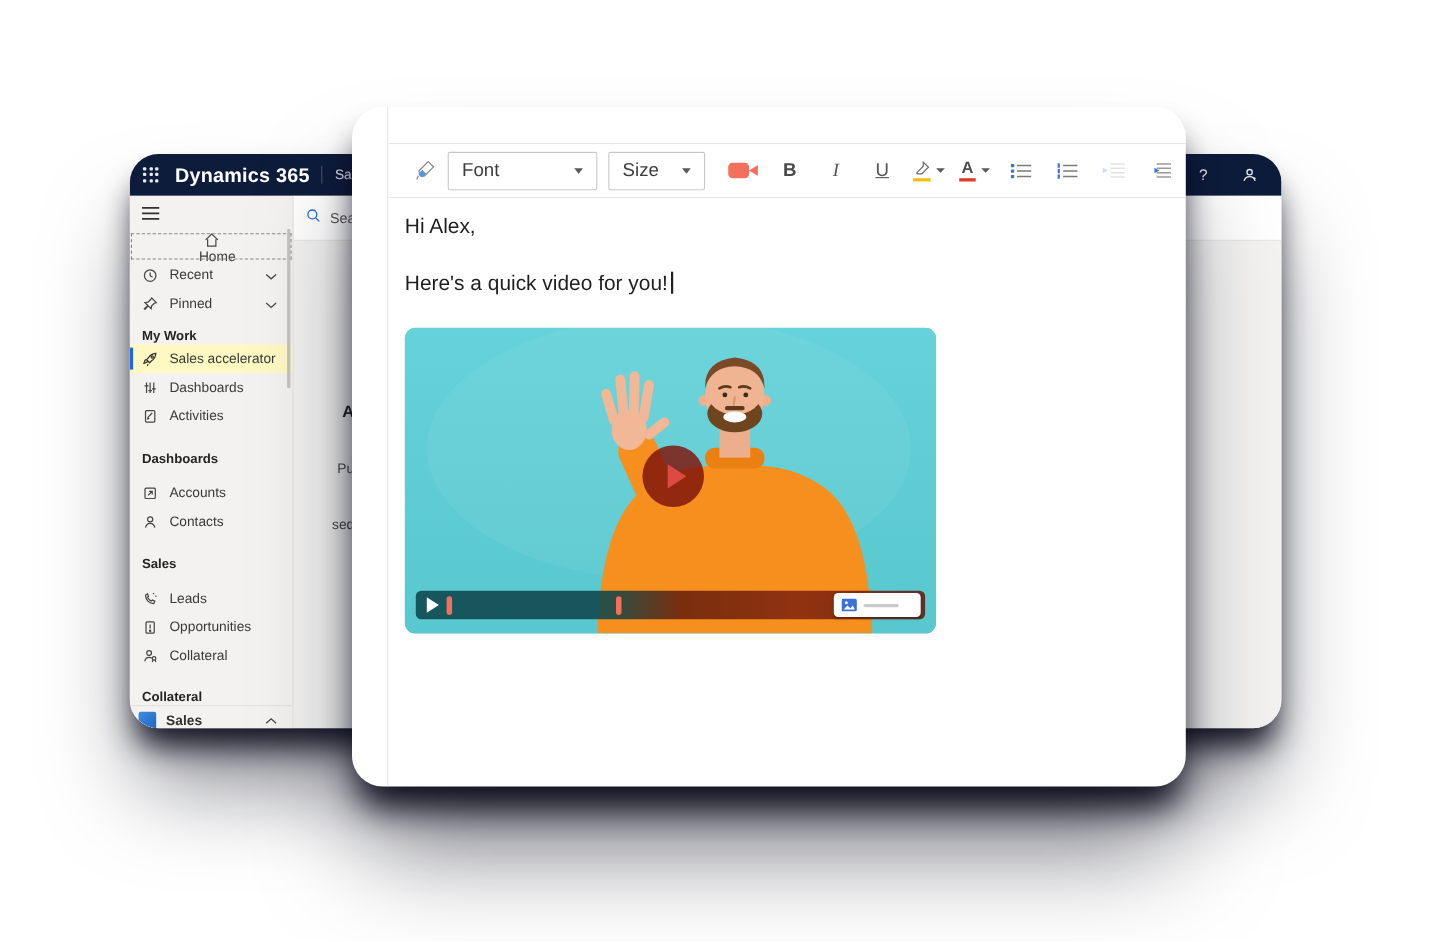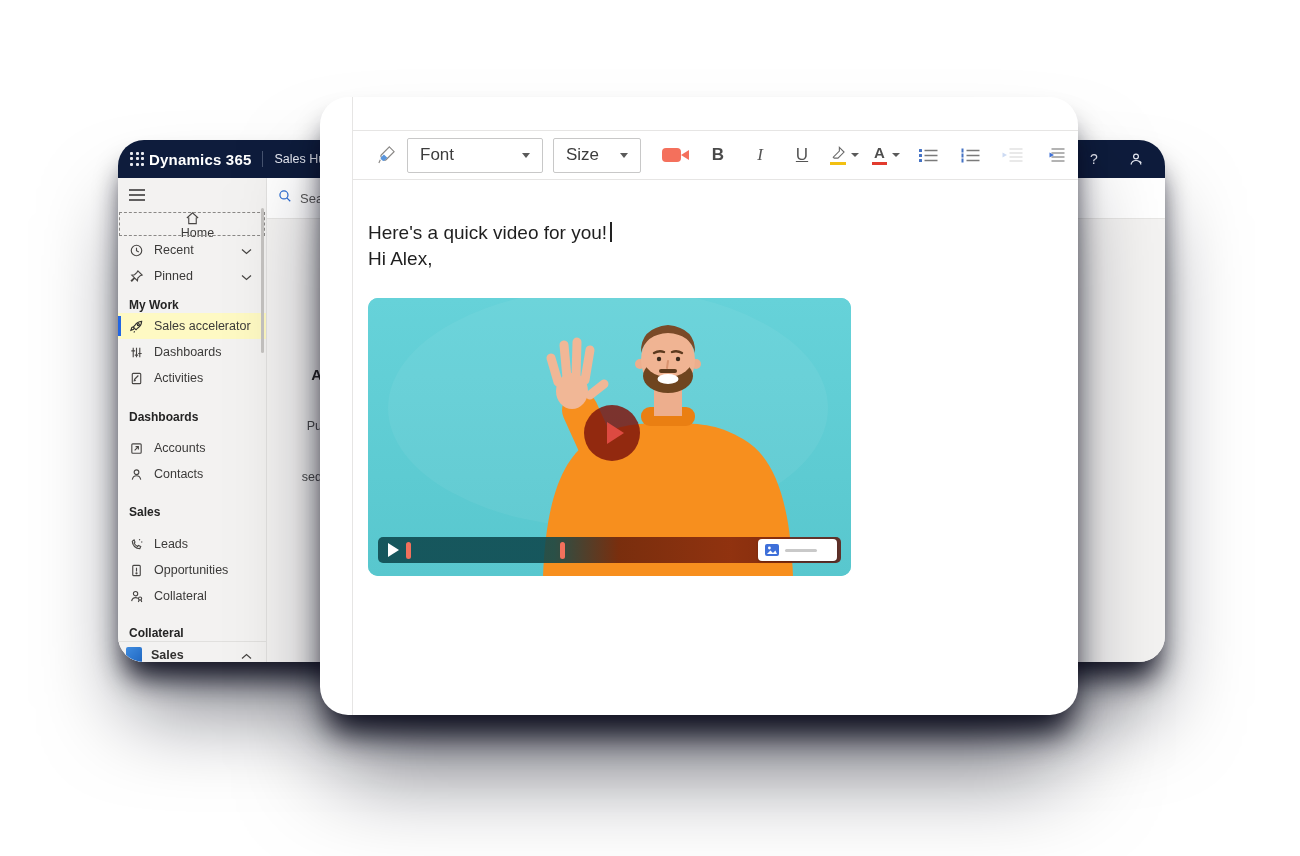--- a/index.html
+++ b/index.html
@@ -8,21 +8,21 @@
 
   
   .back-window{position:absolute;left:118px;top:140px;width:1047px;height:522px;
     border-radius:26px;overflow:hidden;background:#f5f4f3;z-index:1;
     box-shadow:0 22px 28px -6px rgba(6,8,24,.92),0 60px 85px -12px rgba(6,8,24,.5);}
   .app-header{position:absolute;left:0;top:0;right:0;height:38px;background:#0e1c3c;
     display:flex;align-items:center;color:#fff;}
   .waffle{width:15px;height:15px;margin-left:12px;display:grid;
     grid-template-columns:repeat(3,3px);grid-template-rows:repeat(3,3px);gap:2.5px;cursor:pointer;}
   .waffle span{width:3px;height:3px;background:#e8eaf0;border-radius:1px;}
-  .brand{font-size:15px;font-weight:700;margin-left:4px;letter-spacing:.2px;}
+  .brand{font-size:18px;font-weight:700;margin-left:14px;letter-spacing:.2px;}
   .hdr-div{width:1px;height:16px;background:#46536f;margin:0 11px;}
   .area-label{font-size:12.5px;color:#e6e9f2;}
   .hdr-spacer{flex:1;}
   .hdr-icon{color:#e6e9f2;font-size:14px;width:30px;text-align:center;cursor:pointer;}
   .hdr-icon svg{display:block;margin:0 auto;}
   .hdr-right{display:flex;align-items:center;margin-right:14px;gap:12px;}
 
   .app-body{position:absolute;left:0;top:38px;right:0;bottom:0;display:flex;}
 
   
@@ -390,22 +390,22 @@
           <svg width="22" height="16" viewBox="0 0 22 16">
               <path d="M1 8l4.5-2.5v5z" transform="translate(5.5,0) scale(-1,1) translate(-6.5,0)" fill="#3f71d8"></path>
               <g stroke="#9a9a9a" stroke-width="1.4">
                 <path d="M8.5 2h13M8.5 6h13M8.5 10h13M8.5 14h13"></path>
               </g>
             </svg>
         </div>
       </div>
 
       <div class="body-area">
+        <p class="email-line">Hi Alex,</p>
         <p class="email-line line2"><span>Here's a quick video for you!</span><span class="cursor-bar"></span></p>
-        <p class="email-line">Hi Alex,</p>
 
         <div class="video-player">
           
           <svg width="483" height="278" viewBox="0 0 483 278">
             <defs>
               <linearGradient id="bgG" x1="0" y1="0" x2="0" y2="1">
                 <stop offset="0" stop-color="#66d2d9"></stop>
                   <stop offset="1" stop-color="#58c7ce"></stop>
               </linearGradient>
             </defs>

